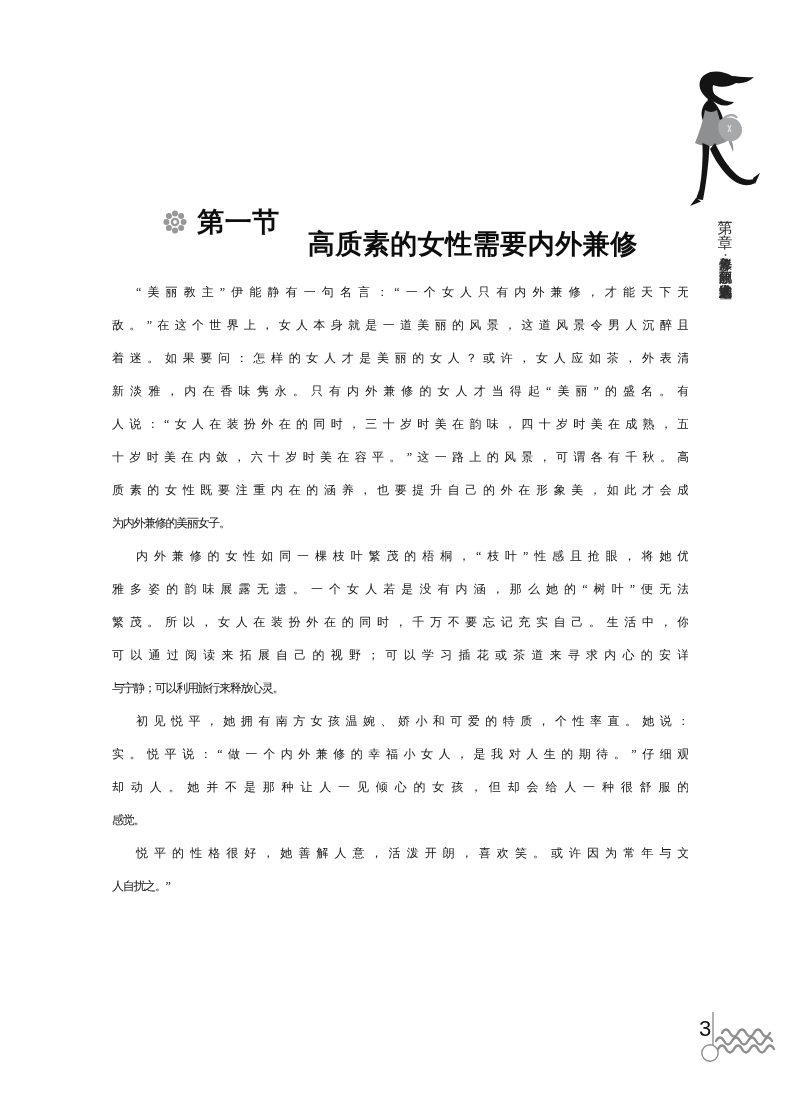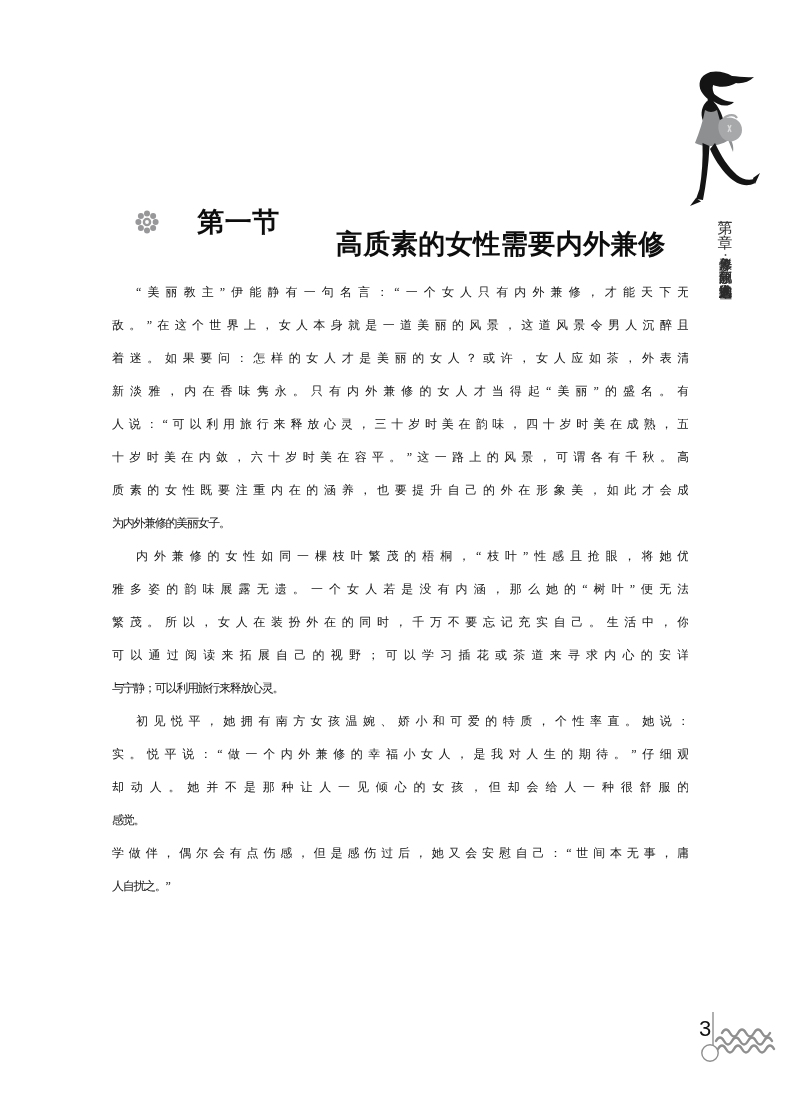--- a/index.html
+++ b/index.html
@@ -6,21 +6,21 @@
   .page{
     position:relative;width:800px;height:1117px;margin:0 auto;
     background:#ffffff;overflow:hidden;
     font-family:"Liberation Serif","DejaVu Serif",serif;
     color:#161616;
   }
   
   .content{position:absolute;left:112px;top:204px;width:576px;}
   .title-row{
     display:flex;justify-content:center;align-items:center;
-    height:36px;margin-bottom:36px;white-space:nowrap;gap:28px;
+    height:36px;margin-bottom:36px;white-space:nowrap;
   }
   .title-row .flower{width:26px;height:26px;margin-right:9px;flex:0 0 auto;}
   .sec-label,.sec-title{
     font-size:27px;font-weight:700;color:#0d0d0d;letter-spacing:.5px;
   }
   .sec-title{margin-left:28px;margin-top:43px;}
   .body-text{margin-top:0;}
   .line{
     font-size:12px;letter-spacing:-1.3px;line-height:33px;height:33px;
     overflow:hidden;word-break:break-all;
@@ -66,34 +66,34 @@
         <circle cx="13" cy="13" r="3.1" fill="none" stroke="#98989a" stroke-width="2.4"></circle>
       </svg>
       <span class="sec-label">第一节</span>
       <span class="sec-title">高质素的女性需要内外兼修</span>
     </div>
     <div class="body-text">
         <div class="line first">“美丽教主”伊能静有一句名言：“一个女人只有内外兼修，才能天下无</div>
         <div class="line">敌。”在这个世界上，女人本身就是一道美丽的风景，这道风景令男人沉醉且</div>
         <div class="line">着迷。如果要问：怎样的女人才是美丽的女人？或许，女人应如茶，外表清</div>
         <div class="line">新淡雅，内在香味隽永。只有内外兼修的女人才当得起“美丽”的盛名。有</div>
-        <div class="line">人说：“可以利用旅行来释放心灵，三十岁时美在韵味，四十岁时美在成熟，五</div>
+        <div class="line">人说：“女人在装扮外在的同时，三十岁时美在韵味，四十岁时美在成熟，五</div>
         <div class="line">十岁时美在内敛，六十岁时美在容平。”这一路上的风景，可谓各有千秋。高</div>
         <div class="line">质素的女性既要注重内在的涵养，也要提升自己的外在形象美，如此才会成</div>
         <div class="line last">为内外兼修的美丽女子。</div>
         <div class="line first">内外兼修的女性如同一棵枝叶繁茂的梧桐，“枝叶”性感且抢眼，将她优</div>
         <div class="line">雅多姿的韵味展露无遗。一个女人若是没有内涵，那么她的“树叶”便无法</div>
         <div class="line">繁茂。所以，女人在装扮外在的同时，千万不要忘记充实自己。生活中，你</div>
         <div class="line">可以通过阅读来拓展自己的视野；可以学习插花或茶道来寻求内心的安详</div>
         <div class="line last">与宁静；可以利用旅行来释放心灵。</div>
         <div class="line first">初见悦平，她拥有南方女孩温婉、娇小和可爱的特质，个性率直。她说：</div>
         <div class="line">实。悦平说：“做一个内外兼修的幸福小女人，是我对人生的期待。”仔细观</div>
         <div class="line">却动人。她并不是那种让人一见倾心的女孩，但却会给人一种很舒服的</div>
         <div class="line last">感觉。</div>
-        <div class="line">学做伴，偶尔会有点伤感，但是感伤过后，她又会安慰自己：“世间本无事，庸</div>
+        <div class="line first">悦平的性格很好，她善解人意，活泼开朗，喜欢笑。或许因为常年与文</div>
         <div class="line last">人自扰之。”</div>
       </div>
   </div>
 
   <svg class="figure" viewBox="0 0 84 142" aria-hidden="true">
 
     <path d="M30,4 C22,8 22,18 27,24 C29,27 32,29 35,31 L39,26 C37,22 36,18 37,15 C44,18 54,17 60,13 C66,14 73,12 78,7 C69,8 62,6 56,6 C48,1 36,0 30,4 Z" fill="#141414"></path>
     <path d="M36,22 C42,28 50,32 58,32 C52,38 42,36 36,30 Z" fill="#141414"></path>
 
     <ellipse cx="31.5" cy="15" rx="5" ry="6.5" fill="#141414"></ellipse>

